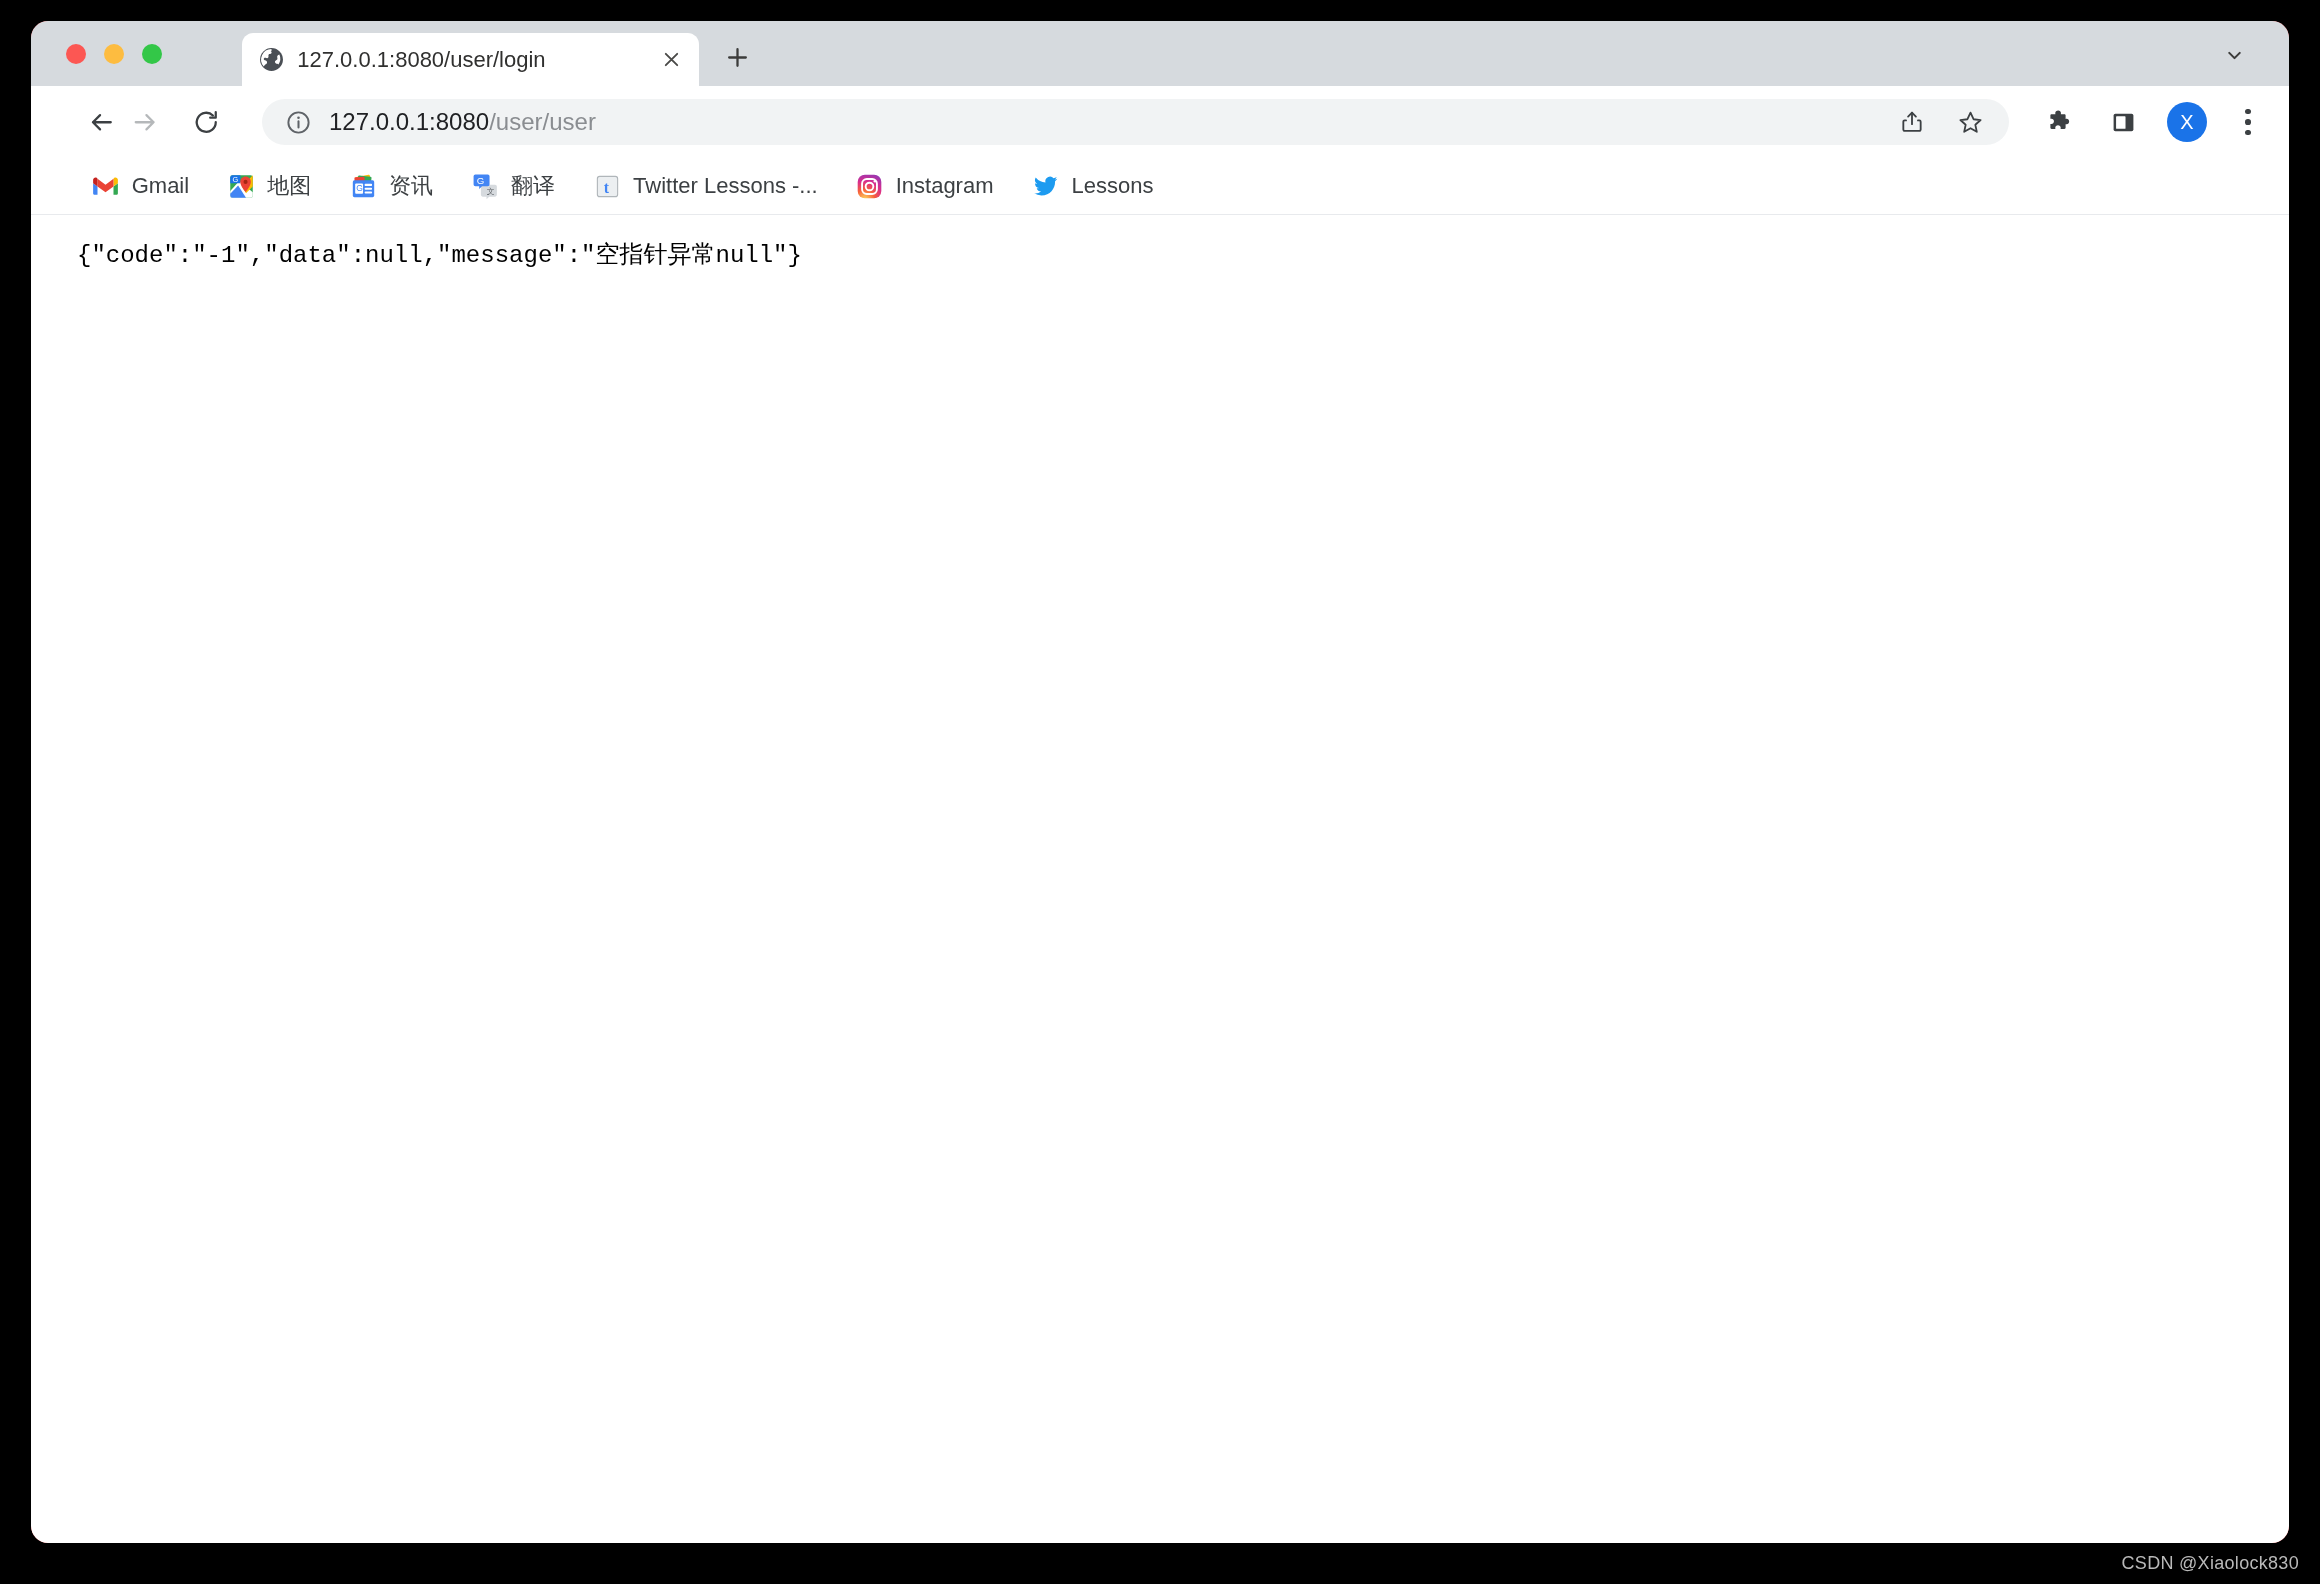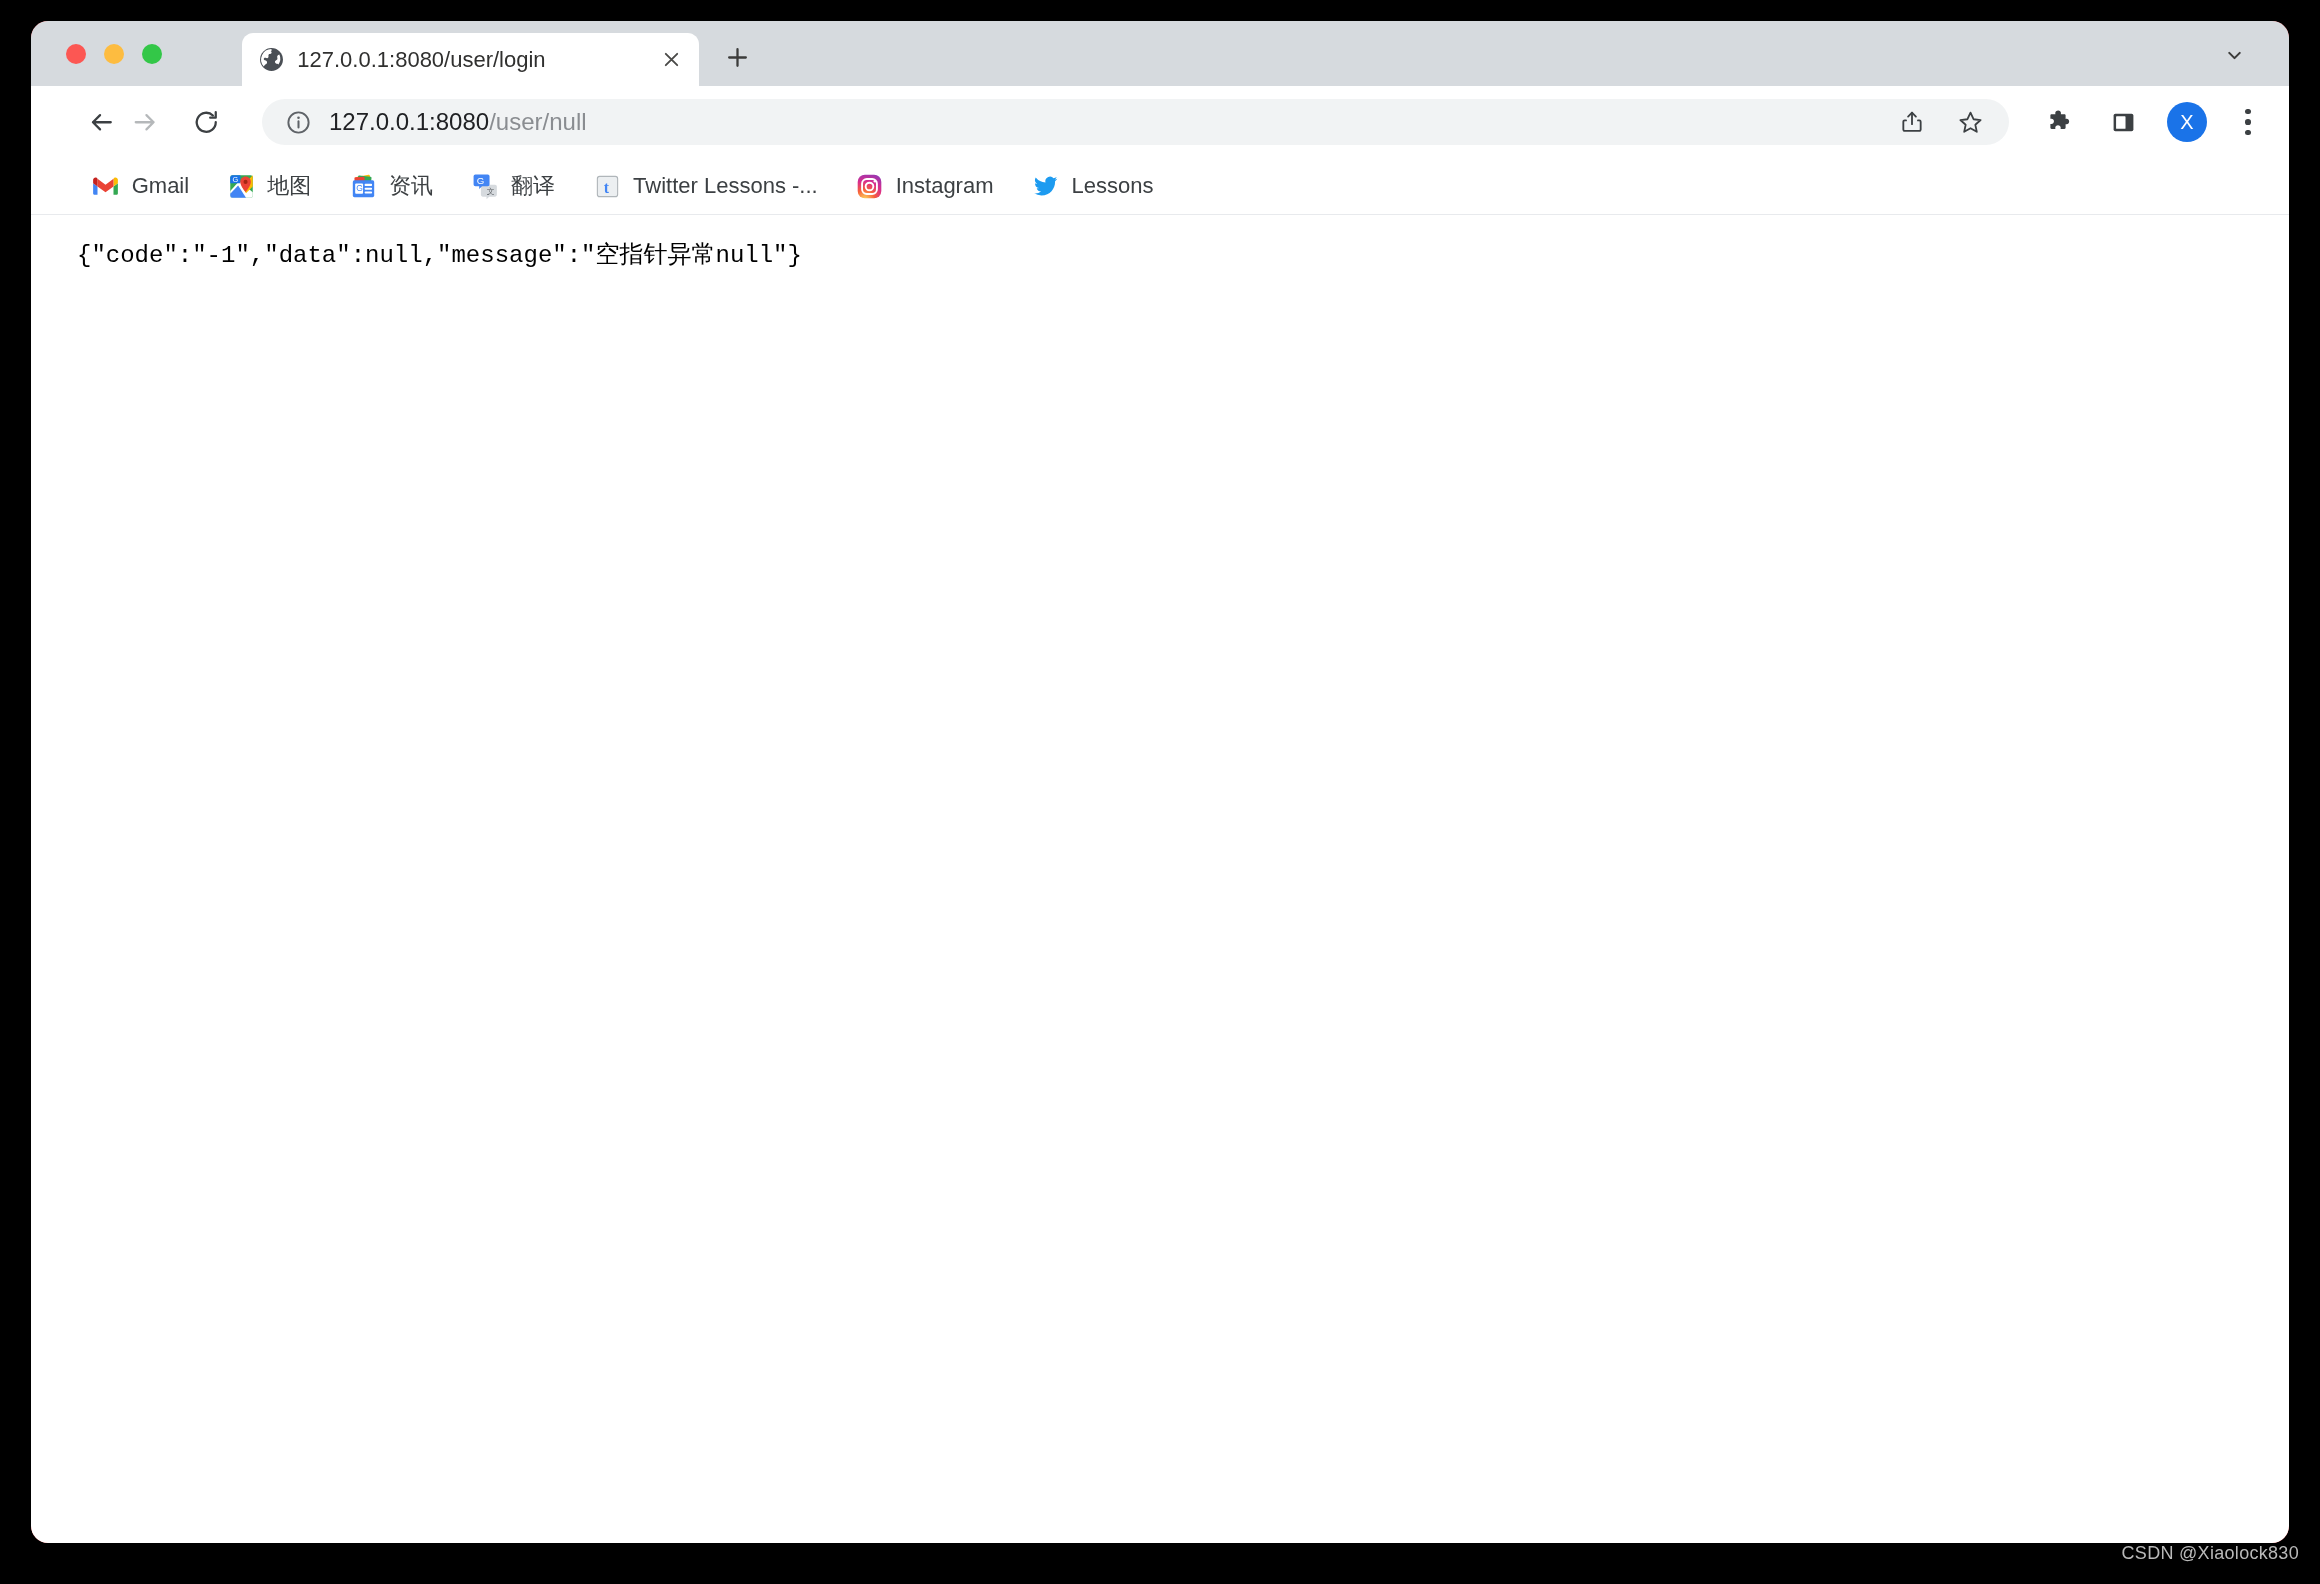--- a/index.html
+++ b/index.html
@@ -201,21 +201,21 @@
     font-size: 24px;
     color: #000000;
     white-space: pre-wrap;
     word-break: break-all;
     line-height: 1.3;
   }
 
   
   .watermark {
     position: absolute;
-    right: 21px; bottom: 20px;
+    right: 21px; bottom: 10px;
     font-size: 18px;
     color: #b9b9b9;
     letter-spacing: 0.3px;
   }
 </style>
 </head>
 <body>
 
 <div class="window">
 
@@ -276,21 +276,21 @@
     </div>
 
     <div class="omnibox">
       <span class="omni-info">
         <svg width="27" height="27" viewBox="0 0 24 24">
           <circle cx="12" cy="12" r="9" stroke="#5f6368" stroke-width="1.7" fill="none"></circle>
           <path d="M12 11 V16.5" stroke="#5f6368" stroke-width="1.8" stroke-linecap="round"></path>
           <circle cx="12" cy="7.8" r="1.15" fill="#5f6368"></circle>
         </svg>
       </span>
-      <span class="omni-url"><span>127.0.0.1:8080</span><span class="path">/user/null</span></span>
+      <span class="omni-url"><span>127.0.0.1:8080</span><span class="path">/user/user</span></span>
 
       <span class="omni-actions">
         <span class="icobtn">
           <svg width="26" height="26" viewBox="0 0 24 24">
             <path d="M12 3.5 V14" stroke="currentColor" stroke-width="1.7" stroke-linecap="round"></path>
             <path d="M8.4 7 L12 3.4 L15.6 7" stroke="currentColor" stroke-width="1.7" fill="none" stroke-linecap="round" stroke-linejoin="round"></path>
             <path d="M6.5 10.5 H5.2 A1.2 1.2 0 0 0 4 11.7 V19 A1.2 1.2 0 0 0 5.2 20.2 H18.8 A1.2 1.2 0 0 0 20 19 V11.7 A1.2 1.2 0 0 0 18.8 10.5 H17.5" stroke="currentColor" stroke-width="1.7" fill="none" stroke-linecap="round" stroke-linejoin="round"></path>
           </svg>
         </span>
         <span class="icobtn">

